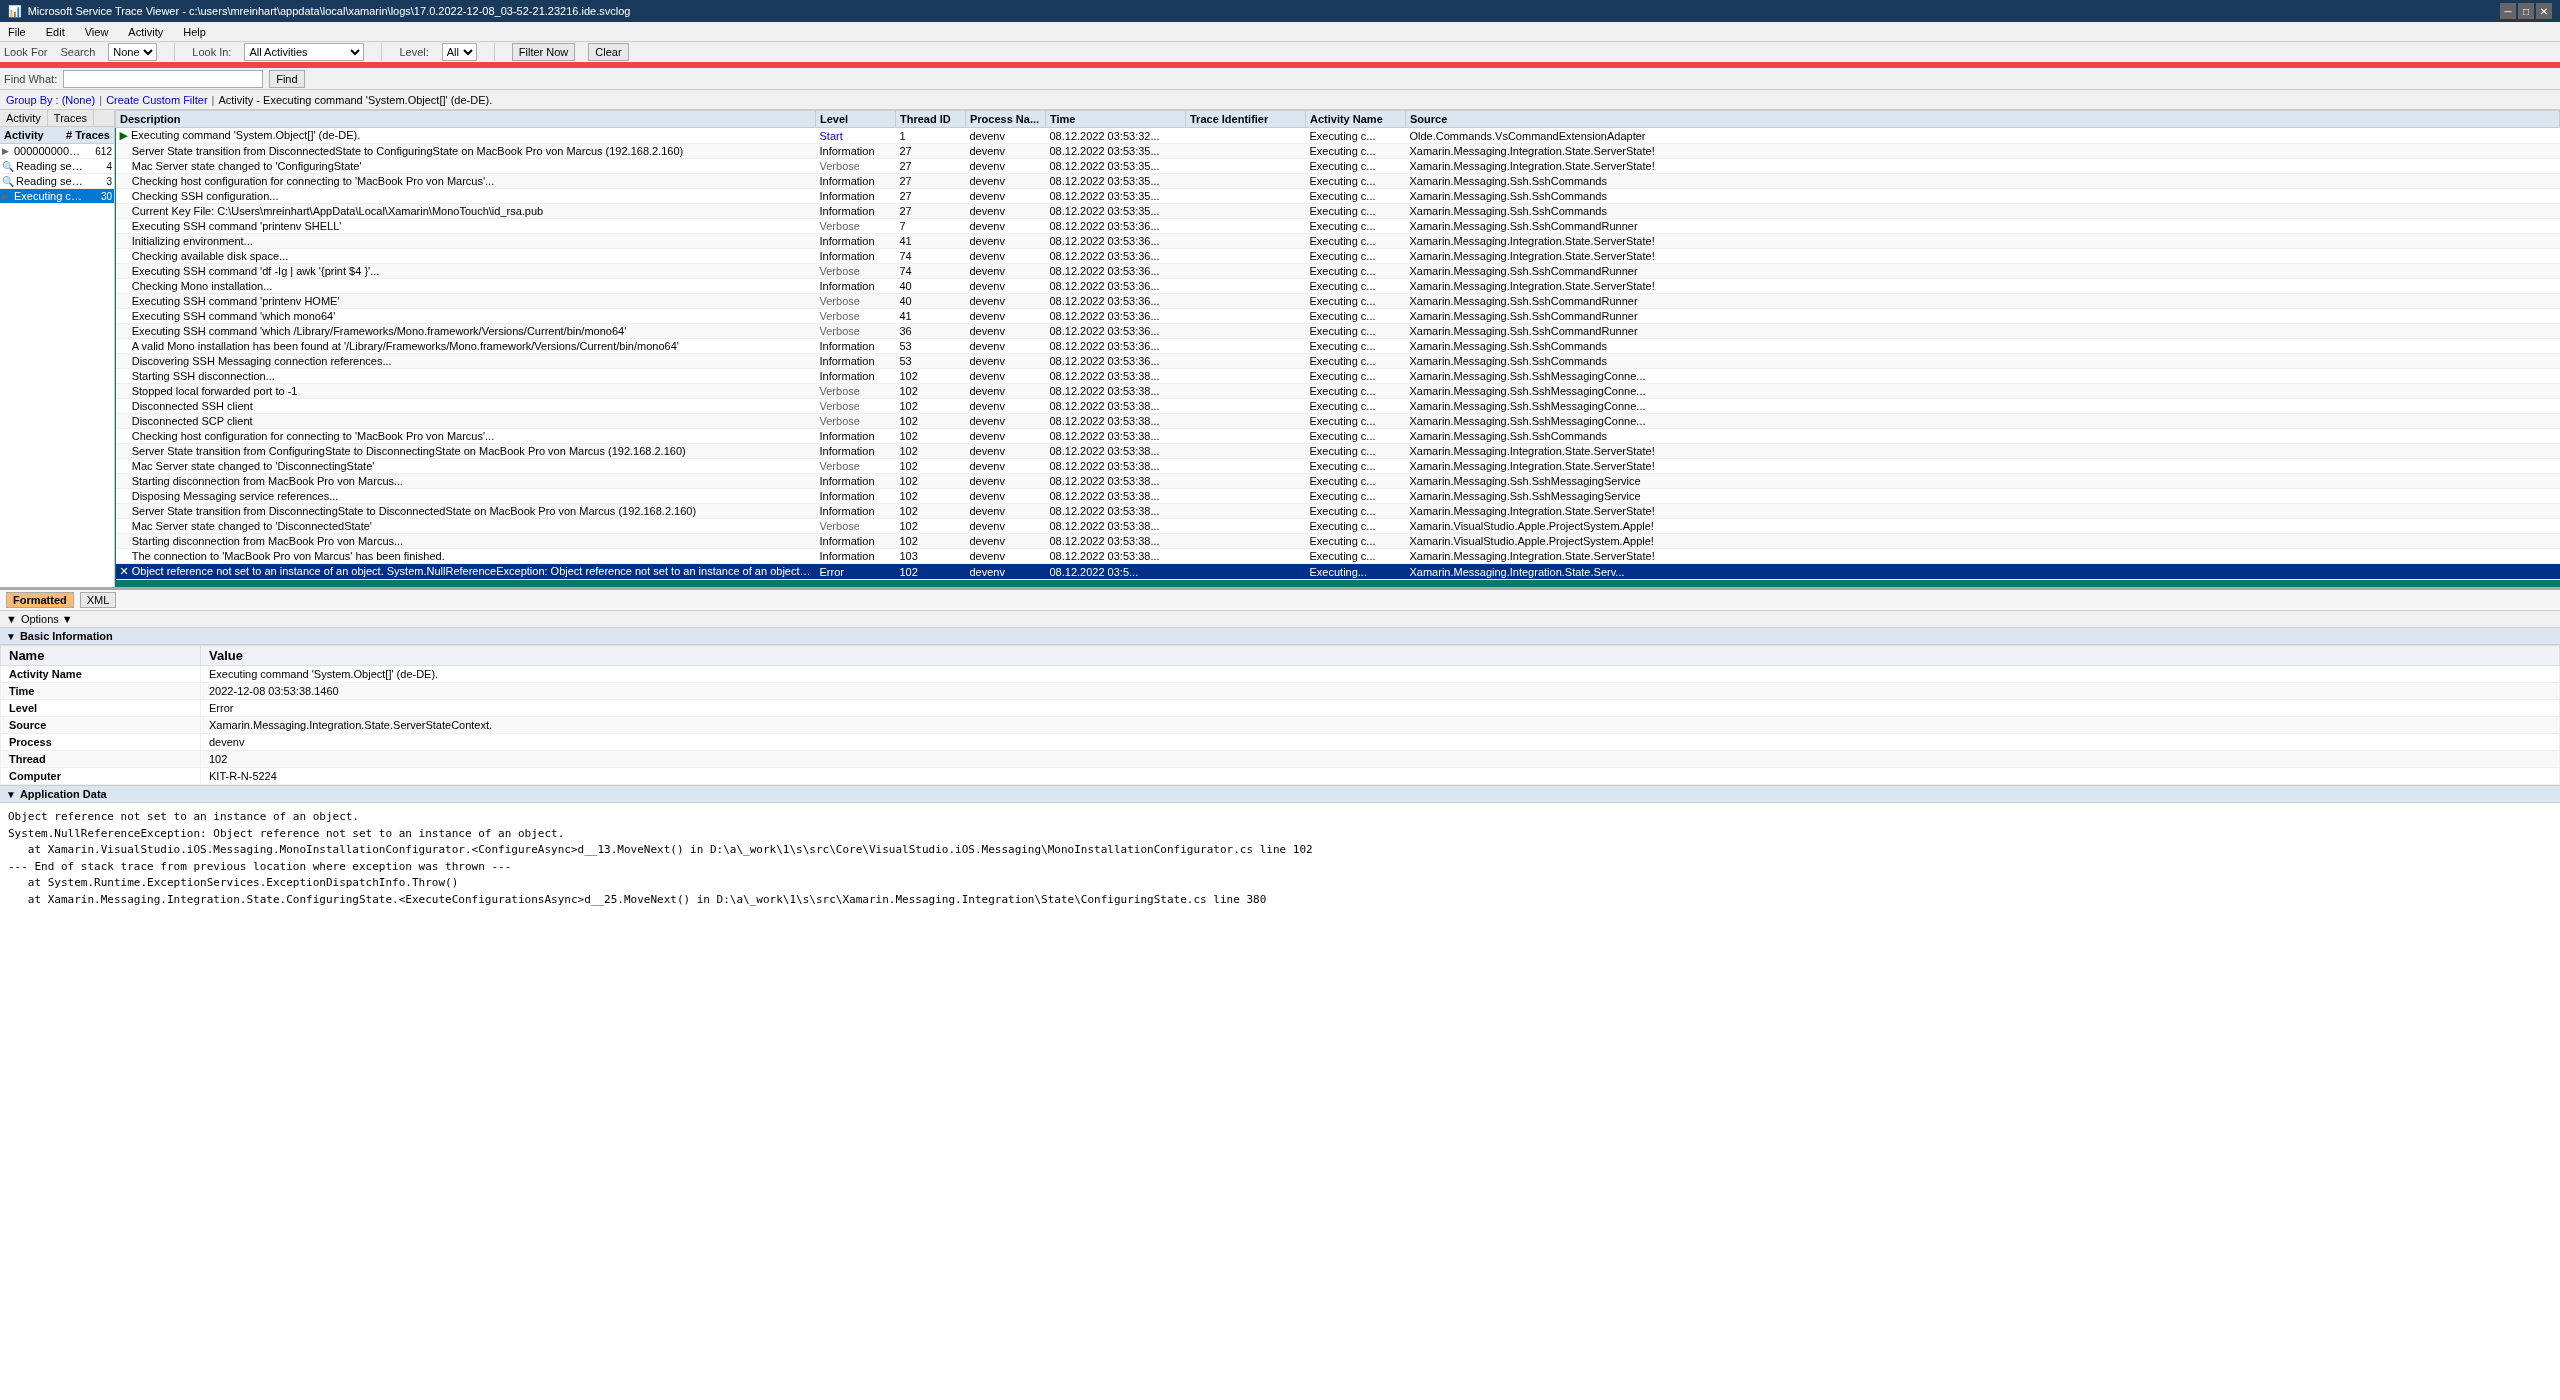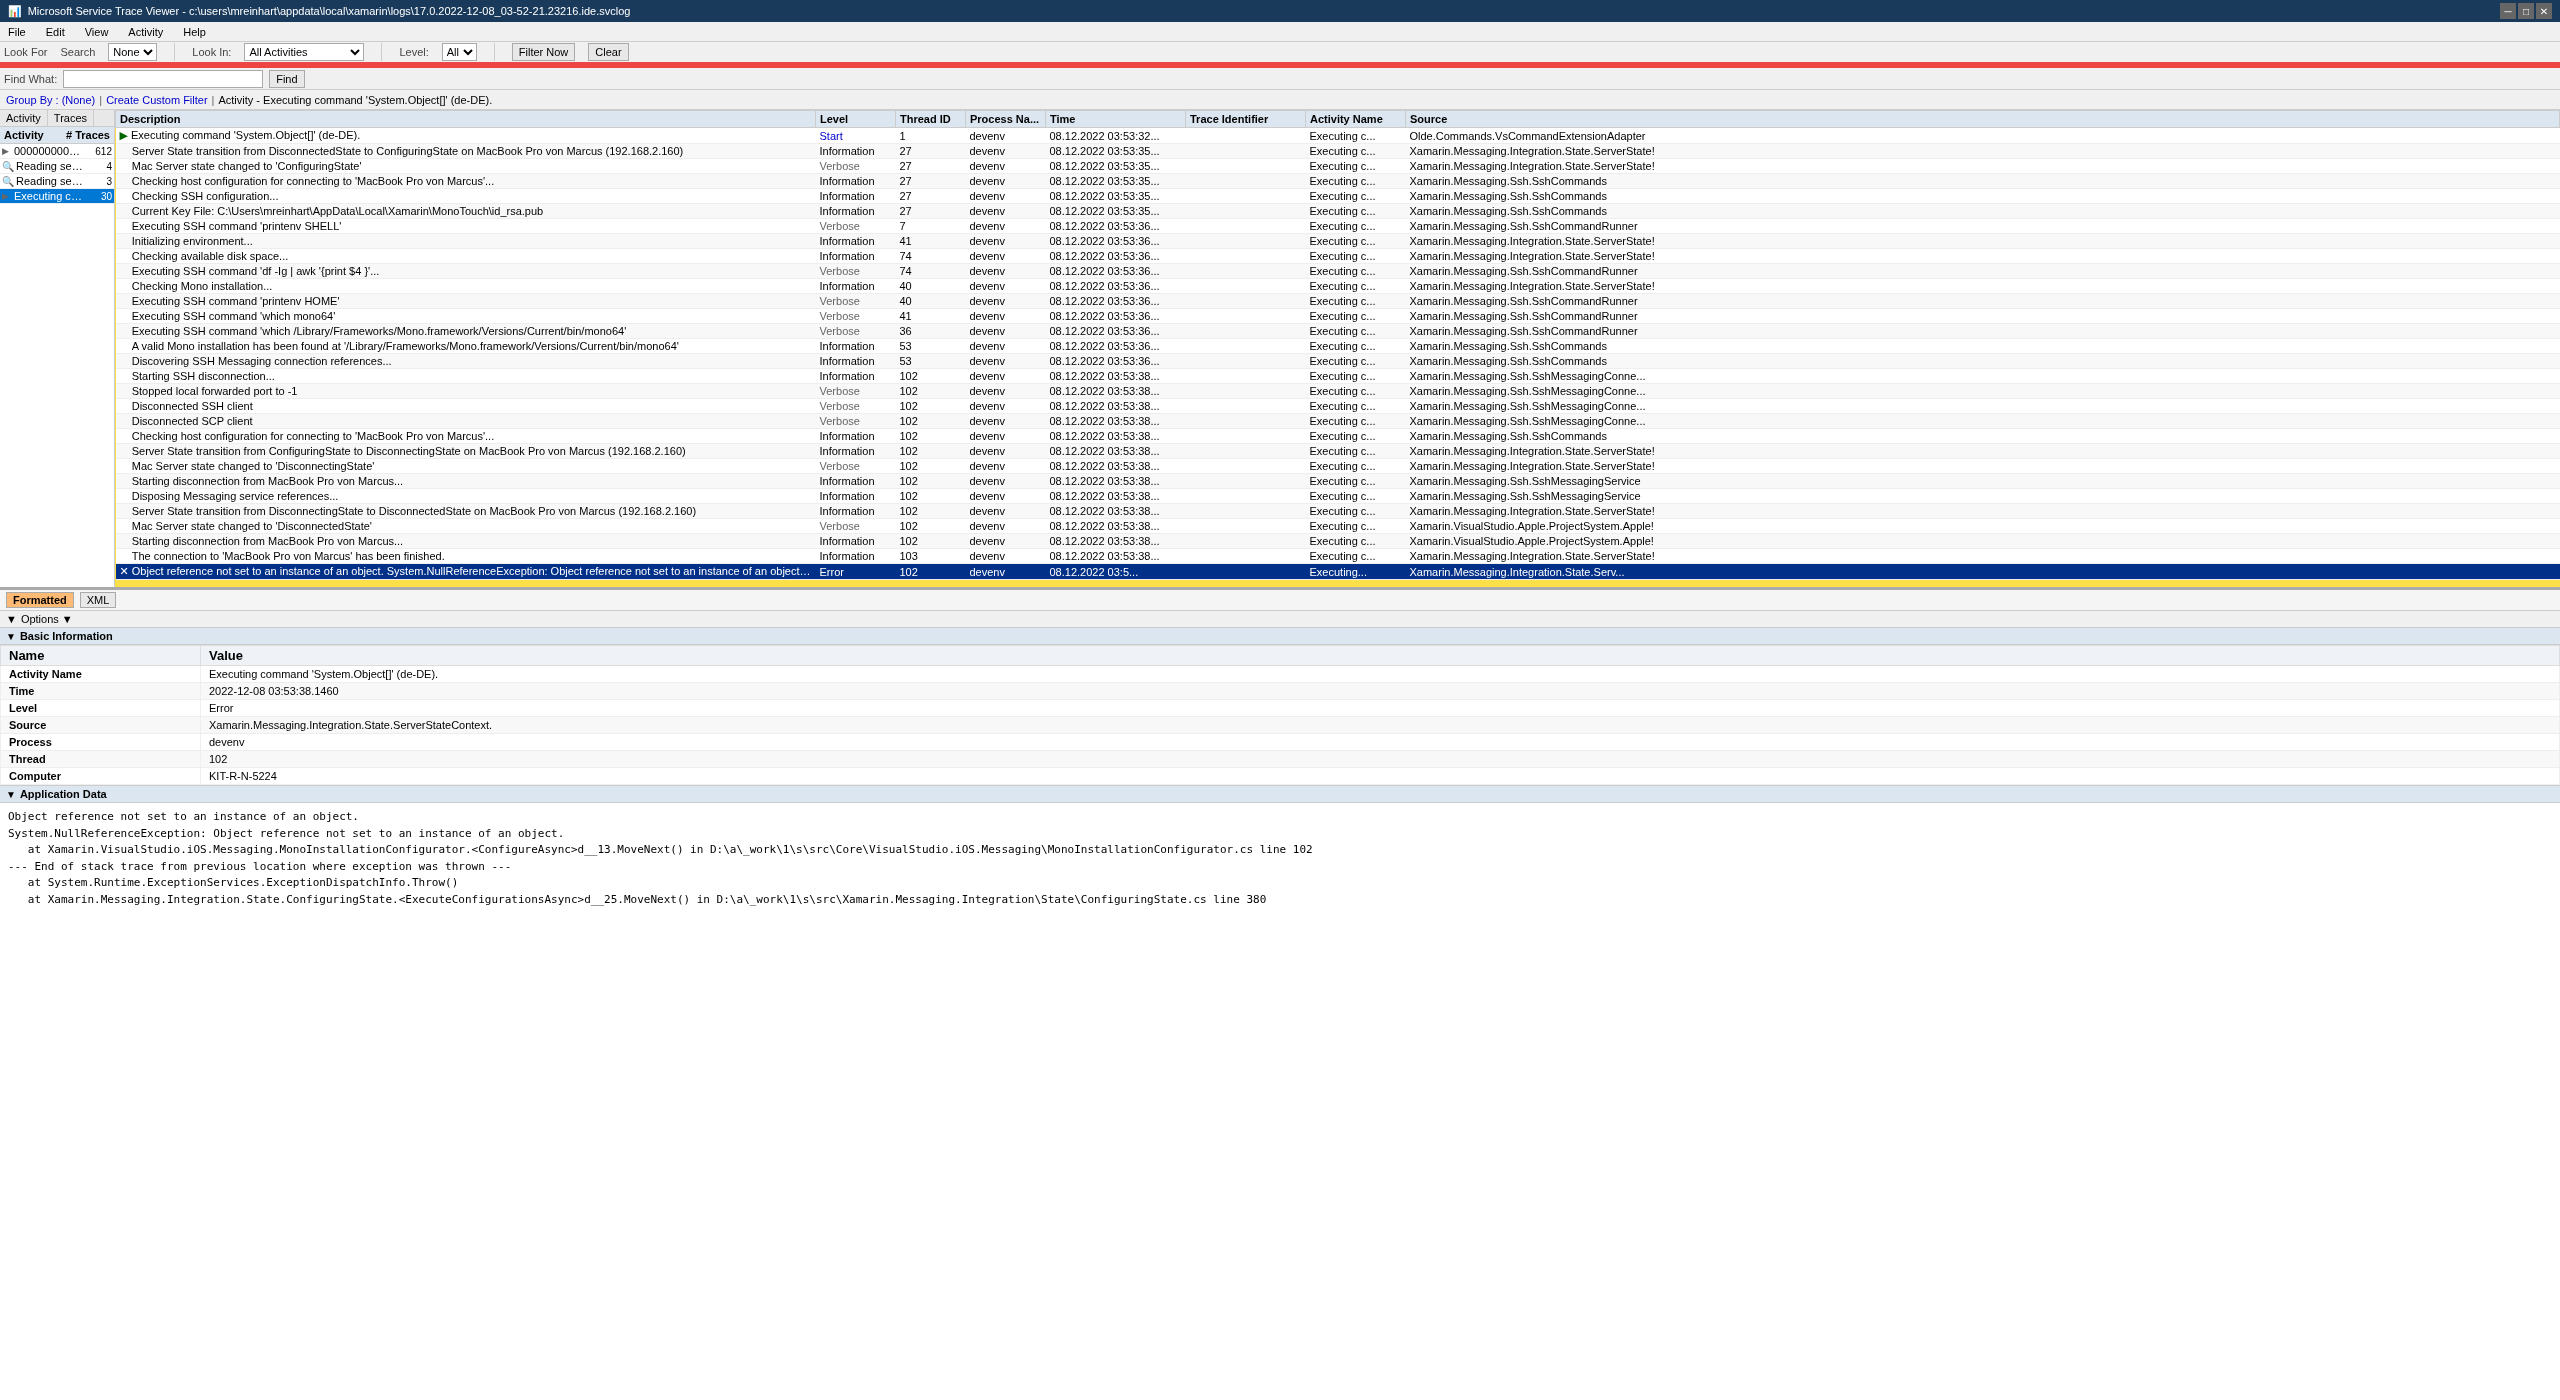--- a/index.html
+++ b/index.html
@@ -169,21 +169,21 @@
     .activity-item.selected { background: #0078d4; color: #fff; }
     .activity-icon { width: 14px; font-size: 10px; }
     .activity-name { flex: 1; overflow: hidden; text-overflow: ellipsis; white-space: nowrap; }
     .activity-count { min-width: 28px; text-align: right; font-size: 10px; }
     
     #traces-panel {
       flex: 1;
       display: flex;
       flex-direction: column;
       overflow: hidden;
-      background: #fde047;
+      background: #0f766e;
     }
     #table-container {
       flex: 1;
       overflow: auto;
     }
     table {
       width: 100%;
       border-collapse: collapse;
       font-size: 11px;
     }

